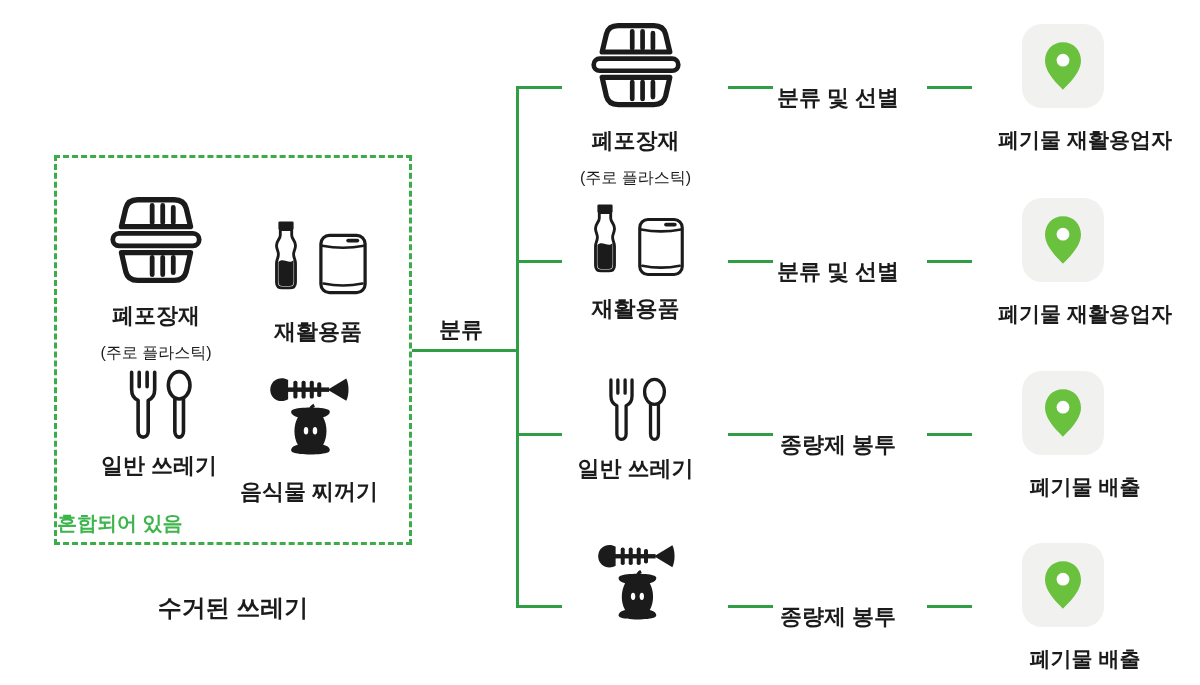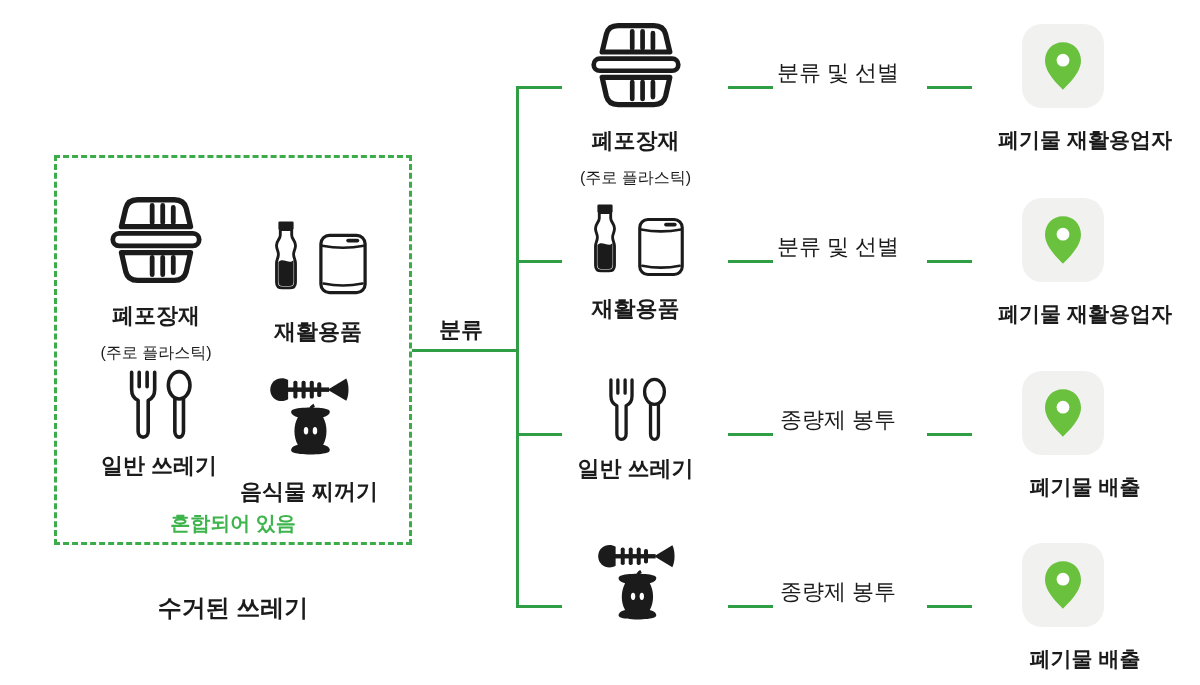--- a/index.html
+++ b/index.html
@@ -14,39 +14,39 @@
   
   .source-box { position:absolute; left:54px; top:155px; width:358px; height:390px;
     border:3px dashed #3cab4a; }
   .waste-group { position:absolute; display:flex; flex-direction:column; align-items:center; width:190px; }
   .wg1 { left:4px;   top:36px;  gap:14px; }
   .wg2 { left:166px; top:52px;  gap:20px; }
   .wg3 { left:7px;   top:210px; gap:14px; }
   .wg4 { left:157px; top:216px; gap:24px; }
   .item-label { font-size:22px; font-weight:700; white-space:nowrap; line-height:1.1; text-align:center; }
   .item-sublabel { font-size:16px; font-weight:400; white-space:nowrap; text-align:center; margin-top:15px; }
-  .mixed-note { position:absolute; left:0; right:0; top:352px; text-align:center;
+  .mixed-note { position:absolute; left:0; right:0; top:352px; 
     color:#3db54c; font-size:20px; font-weight:700; }
   .collected-caption { position:absolute; left:54px; width:358px; top:592px; text-align:center;
     font-size:24px; font-weight:700; }
 
   
   .split-label { position:absolute; left:405px; width:112px; top:315px; text-align:center;
     font-size:22px; font-weight:700; }
 
   
   .branch { position:absolute; left:0; width:1200px; height:180px; }
   .b1 { top:0; } .b2 { top:174px; } .b3 { top:347px; } .b4 { top:519px; }
   .stub { left:517px; top:86px; width:45px; }
   .seg1 { left:728px; top:86px; width:45px; }
   .seg2 { left:927px; top:86px; width:45px; }
   .branch .item-col { position:absolute; left:558px; width:155px; top:20px;
     display:flex; flex-direction:column; align-items:center; gap:15px; }
-  .process-label { position:absolute; left:768px; width:140px; top:58px; text-align:center;
-    font-size:22px; font-weight:400; white-space:nowrap; }
+  .process-label { position:absolute; left:768px; width:140px; top:83px; text-align:center;
+    font-size:22px; font-weight:700; white-space:nowrap; }
   .pin-box { position:absolute; left:1022px; top:24px; width:82px; height:84px;
     background:#f1f1ef; border-radius:20px; display:flex; align-items:center; justify-content:center; }
   .dest-label { position:absolute; left:960px; width:250px; top:126px; text-align:center;
     font-size:21px; font-weight:700; white-space:nowrap; }
 
   
   .icon-pair { display:flex; align-items:flex-end; gap:12px; }
 
   svg .stroke { stroke:#1b1b1b; fill:none; stroke-linecap:round; stroke-linejoin:round; }
   svg .fill { fill:#1b1b1b; }

